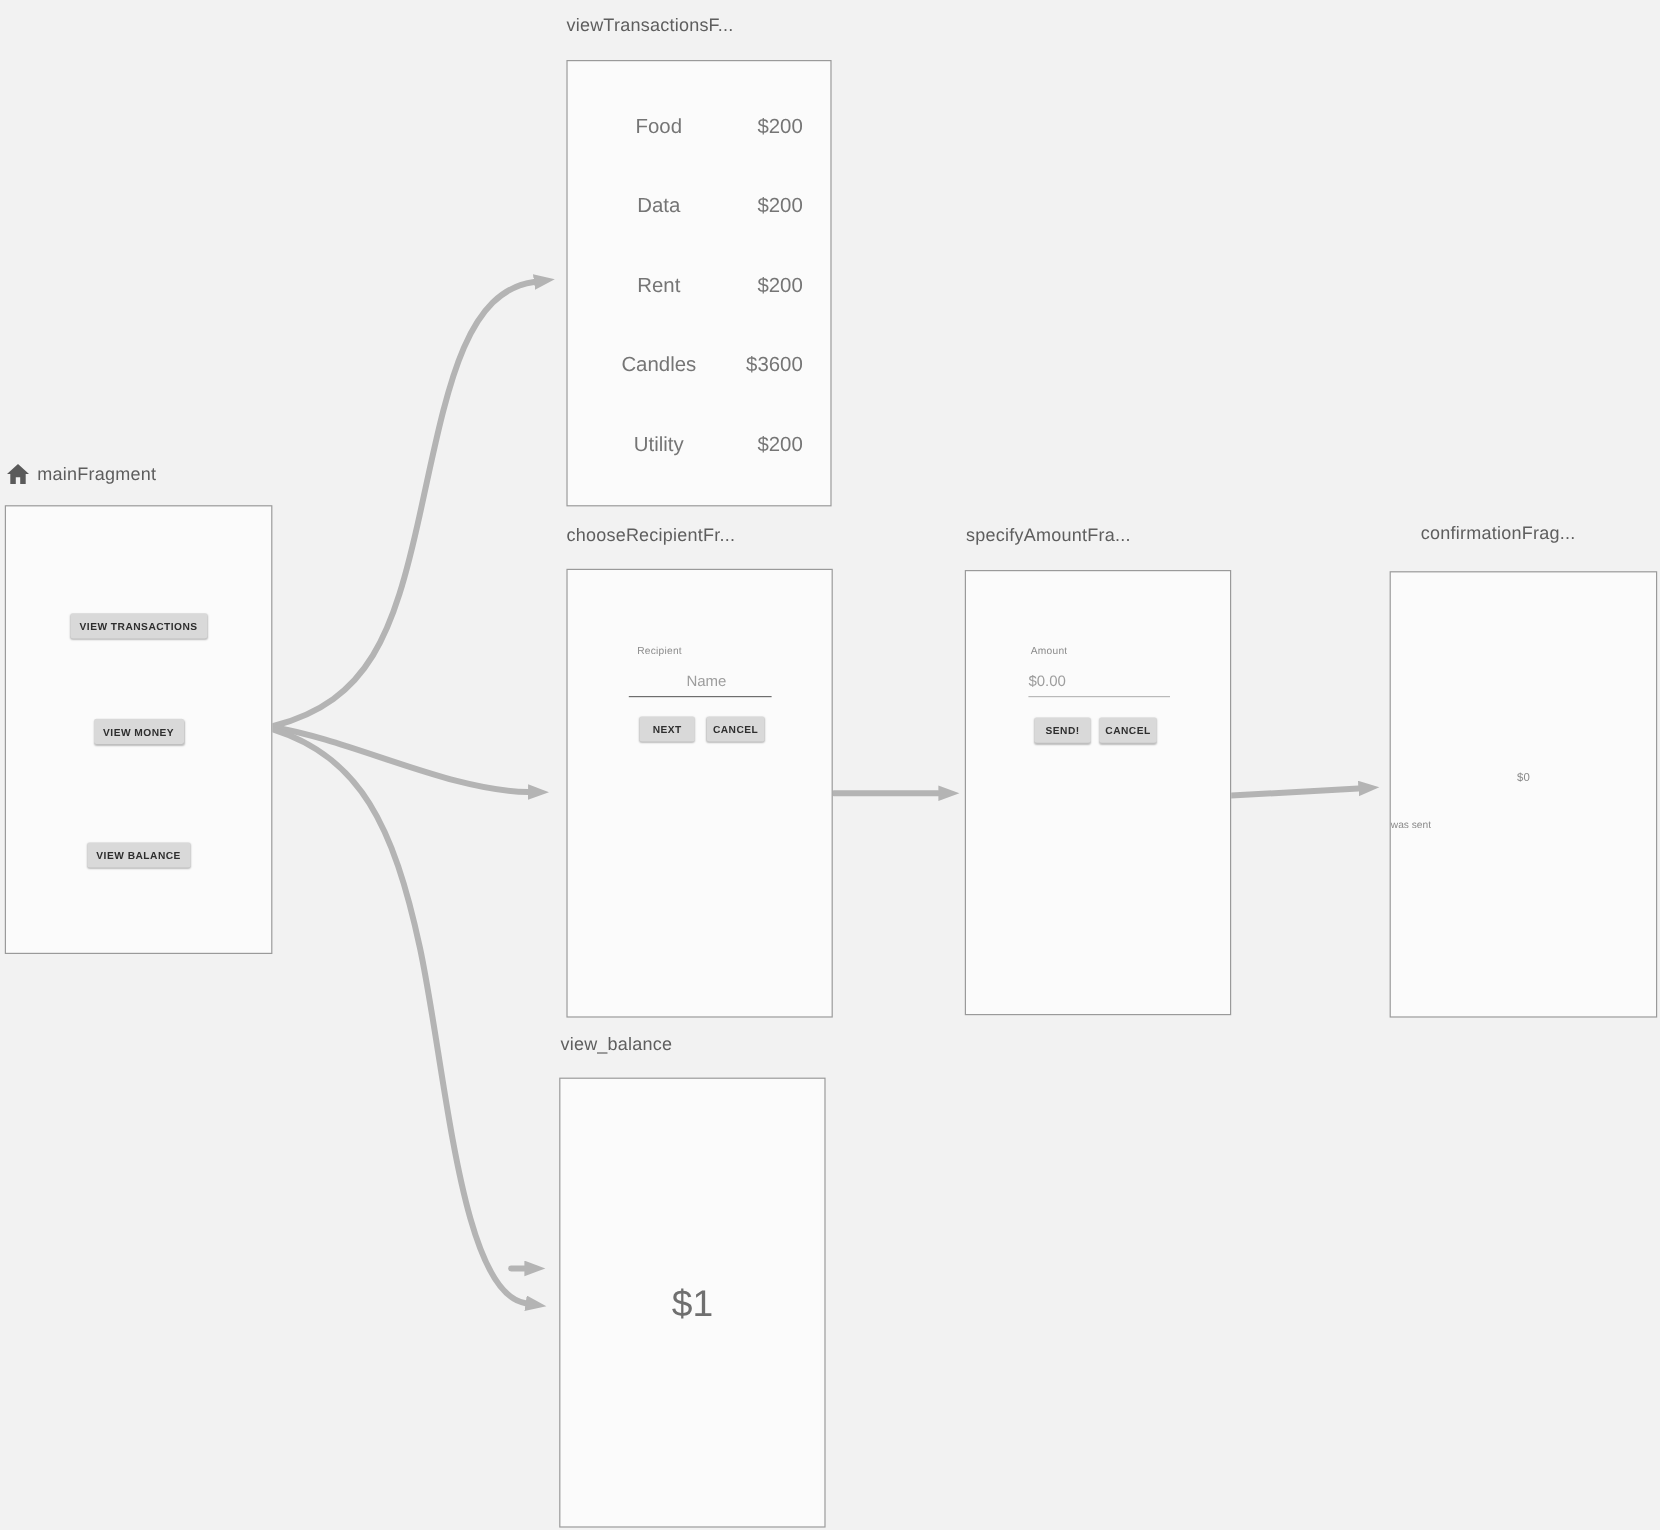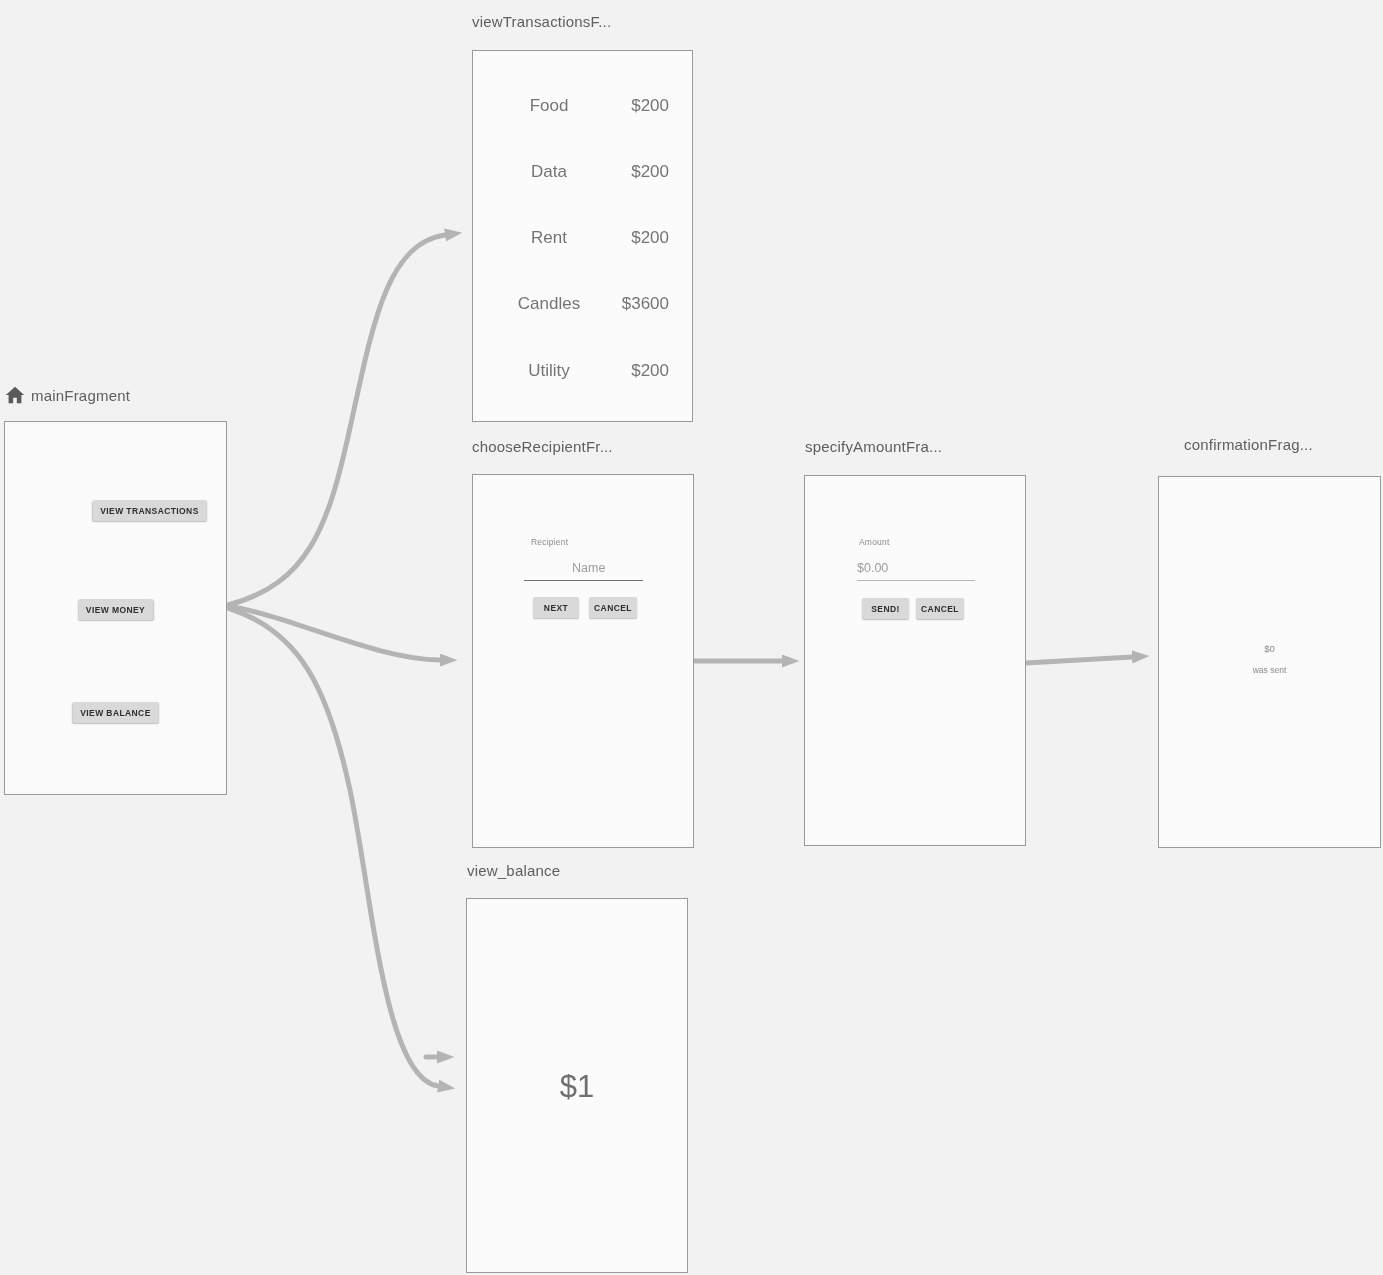--- a/index.html
+++ b/index.html
@@ -60,21 +60,21 @@
   .tx-name { position: absolute; left: 12px; width: 128px; text-align: center; }
   .tx-amount { position: absolute; right: 23px; text-align: right; }
 
   
   .tiny-label { position: absolute; font-size: 8.5px; color: #8b8b8b; letter-spacing: 0.2px; text-align: center; }
   .hint-text  { position: absolute; font-size: 12.5px; color: #9d9d9d; }
   .underline  { position: absolute; height: 0; border-bottom: 1.2px solid #6e6e6e; }
   .underline.light { border-bottom-color: #b9b9b9; }
 
   .conf-amount  { position: absolute; width: 100%; text-align: center; font-size: 9.5px; color: #8a8a8a; }
-  .conf-message { position: absolute; width: 100%; text-align: center; font-size: 8.5px; color: #8a8a8a; }
+  .conf-message { position: absolute; width: 100%; font-size: 8.5px; color: #8a8a8a; margin-top: 17px; }
   .balance-big  { position: absolute; width: 100%; text-align: center; font-size: 31px; color: #6f6f6f; }
 </style>
 </head>
 <body>
 
 <div id="canvas">
 
   <svg id="arrow-layer" width="1383" height="1275" viewBox="0 0 1383 1275">
     <defs>
       <marker id="ah" markerUnits="strokeWidth" markerWidth="3.8" markerHeight="3.0" refX="0" refY="1.3" orient="auto">
@@ -93,21 +93,21 @@
 
   <div class="frag-title" style="left:4px; top:384px;">
     <span class="home-ic">
       <svg viewBox="0 0 24 24" width="22" height="22">
         <path d="M12 3 L2 12 h3 v9 h5 v-6 h4 v6 h5 v-9 h3 Z" fill="#5a5a5a"></path>
       </svg>
     </span>
     <span>mainFragment</span>
   </div>
   <div class="frame" style="left:4px; top:421px; width:223px; height:374px;">
-    <div class="mock-btn centered-x" style="top:78px;margin-left:34px;">VIEW TRANSACTIONS</div>
+    <div class="mock-btn centered-x" style="top:89px;">VIEW TRANSACTIONS</div>
     <div class="mock-btn centered-x" style="top:177px;">VIEW MONEY</div>
     <div class="mock-btn centered-x" style="top:280px;">VIEW BALANCE</div>
   </div>
 
   <div class="frag-title" style="left:472px; top:13px;">
     <span>viewTransactionsF...</span>
   </div>
   <div class="frame" style="left:472px; top:50px; width:221px; height:372px;">
     <div class="tx-row" style="top:45px;">
       <span class="tx-name">Food</span>

